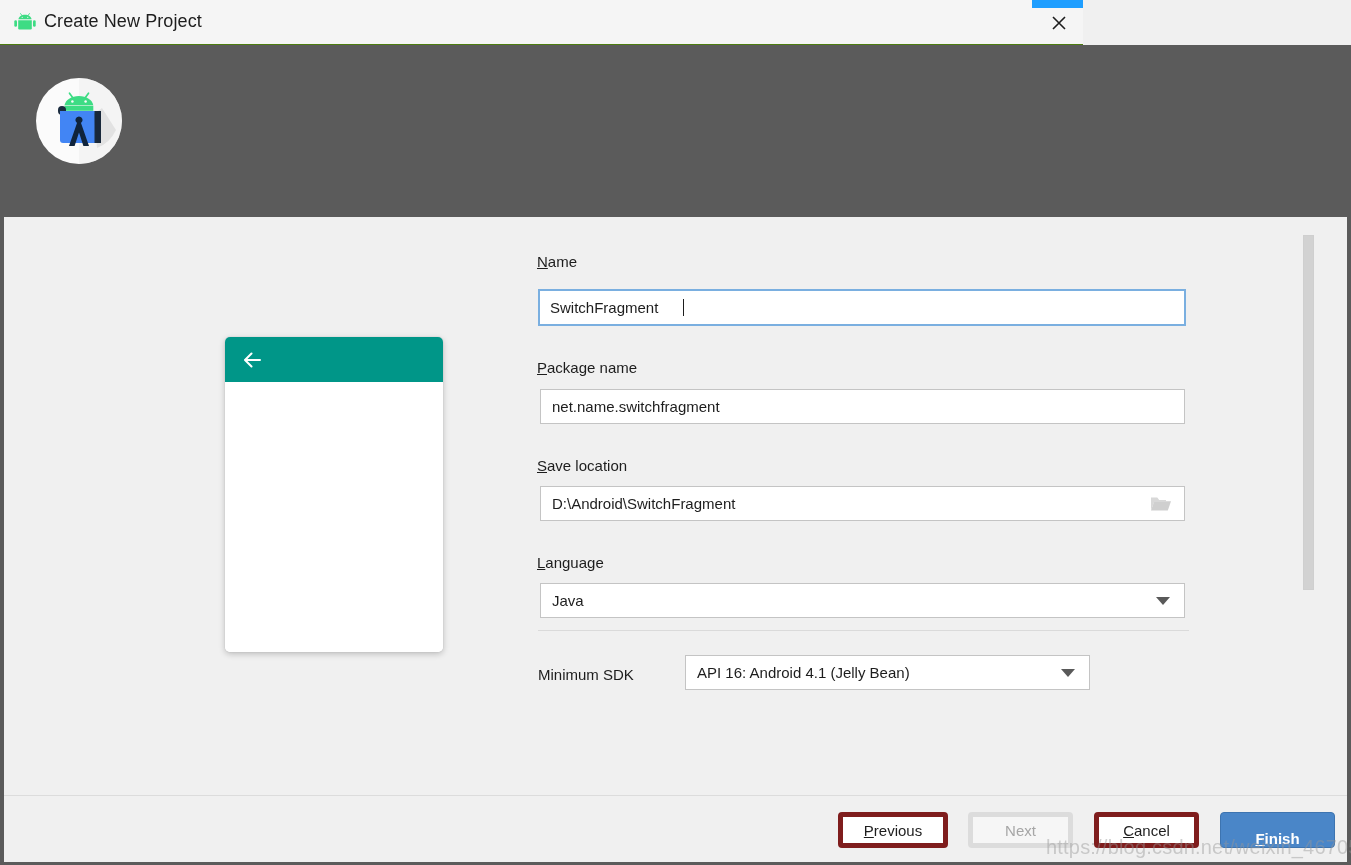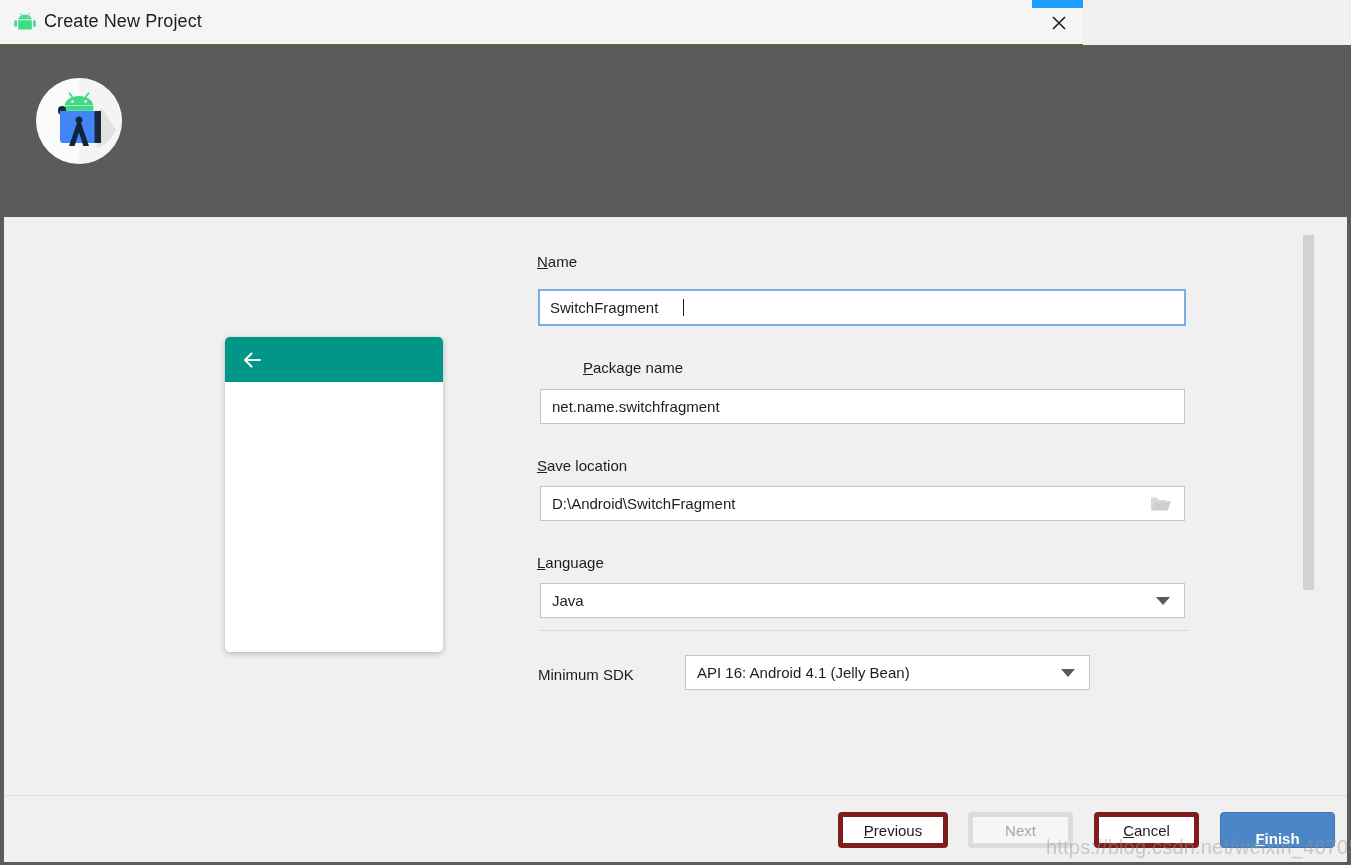--- a/index.html
+++ b/index.html
@@ -346,21 +346,21 @@
     <div class="form">
 
       <div class="field-label" style="left:533px; top:36px;">
         <span class="mn">N</span><span>ame</span>
       </div>
       <div class="text-field focused" style="left:534px; top:72px; width:648px; height:37px;">
         <span>SwitchFragment</span>
           <span class="caret"></span>
       </div>
 
-      <div class="field-label" style="left:533px; top:142px;margin-left:46px;">
+      <div class="field-label" style="left:533px; top:142px;">
         <span class="mn">P</span><span>ackage name</span>
       </div>
       <div class="text-field" style="left:536px; top:172px; width:645px; height:35px;">
         <span>net.name.switchfragment</span>
       </div>
 
       <div class="field-label" style="left:533px; top:240px;">
         <span class="mn">S</span><span>ave location</span>
       </div>
       <div class="text-field" style="left:536px; top:269px; width:645px; height:35px;">

